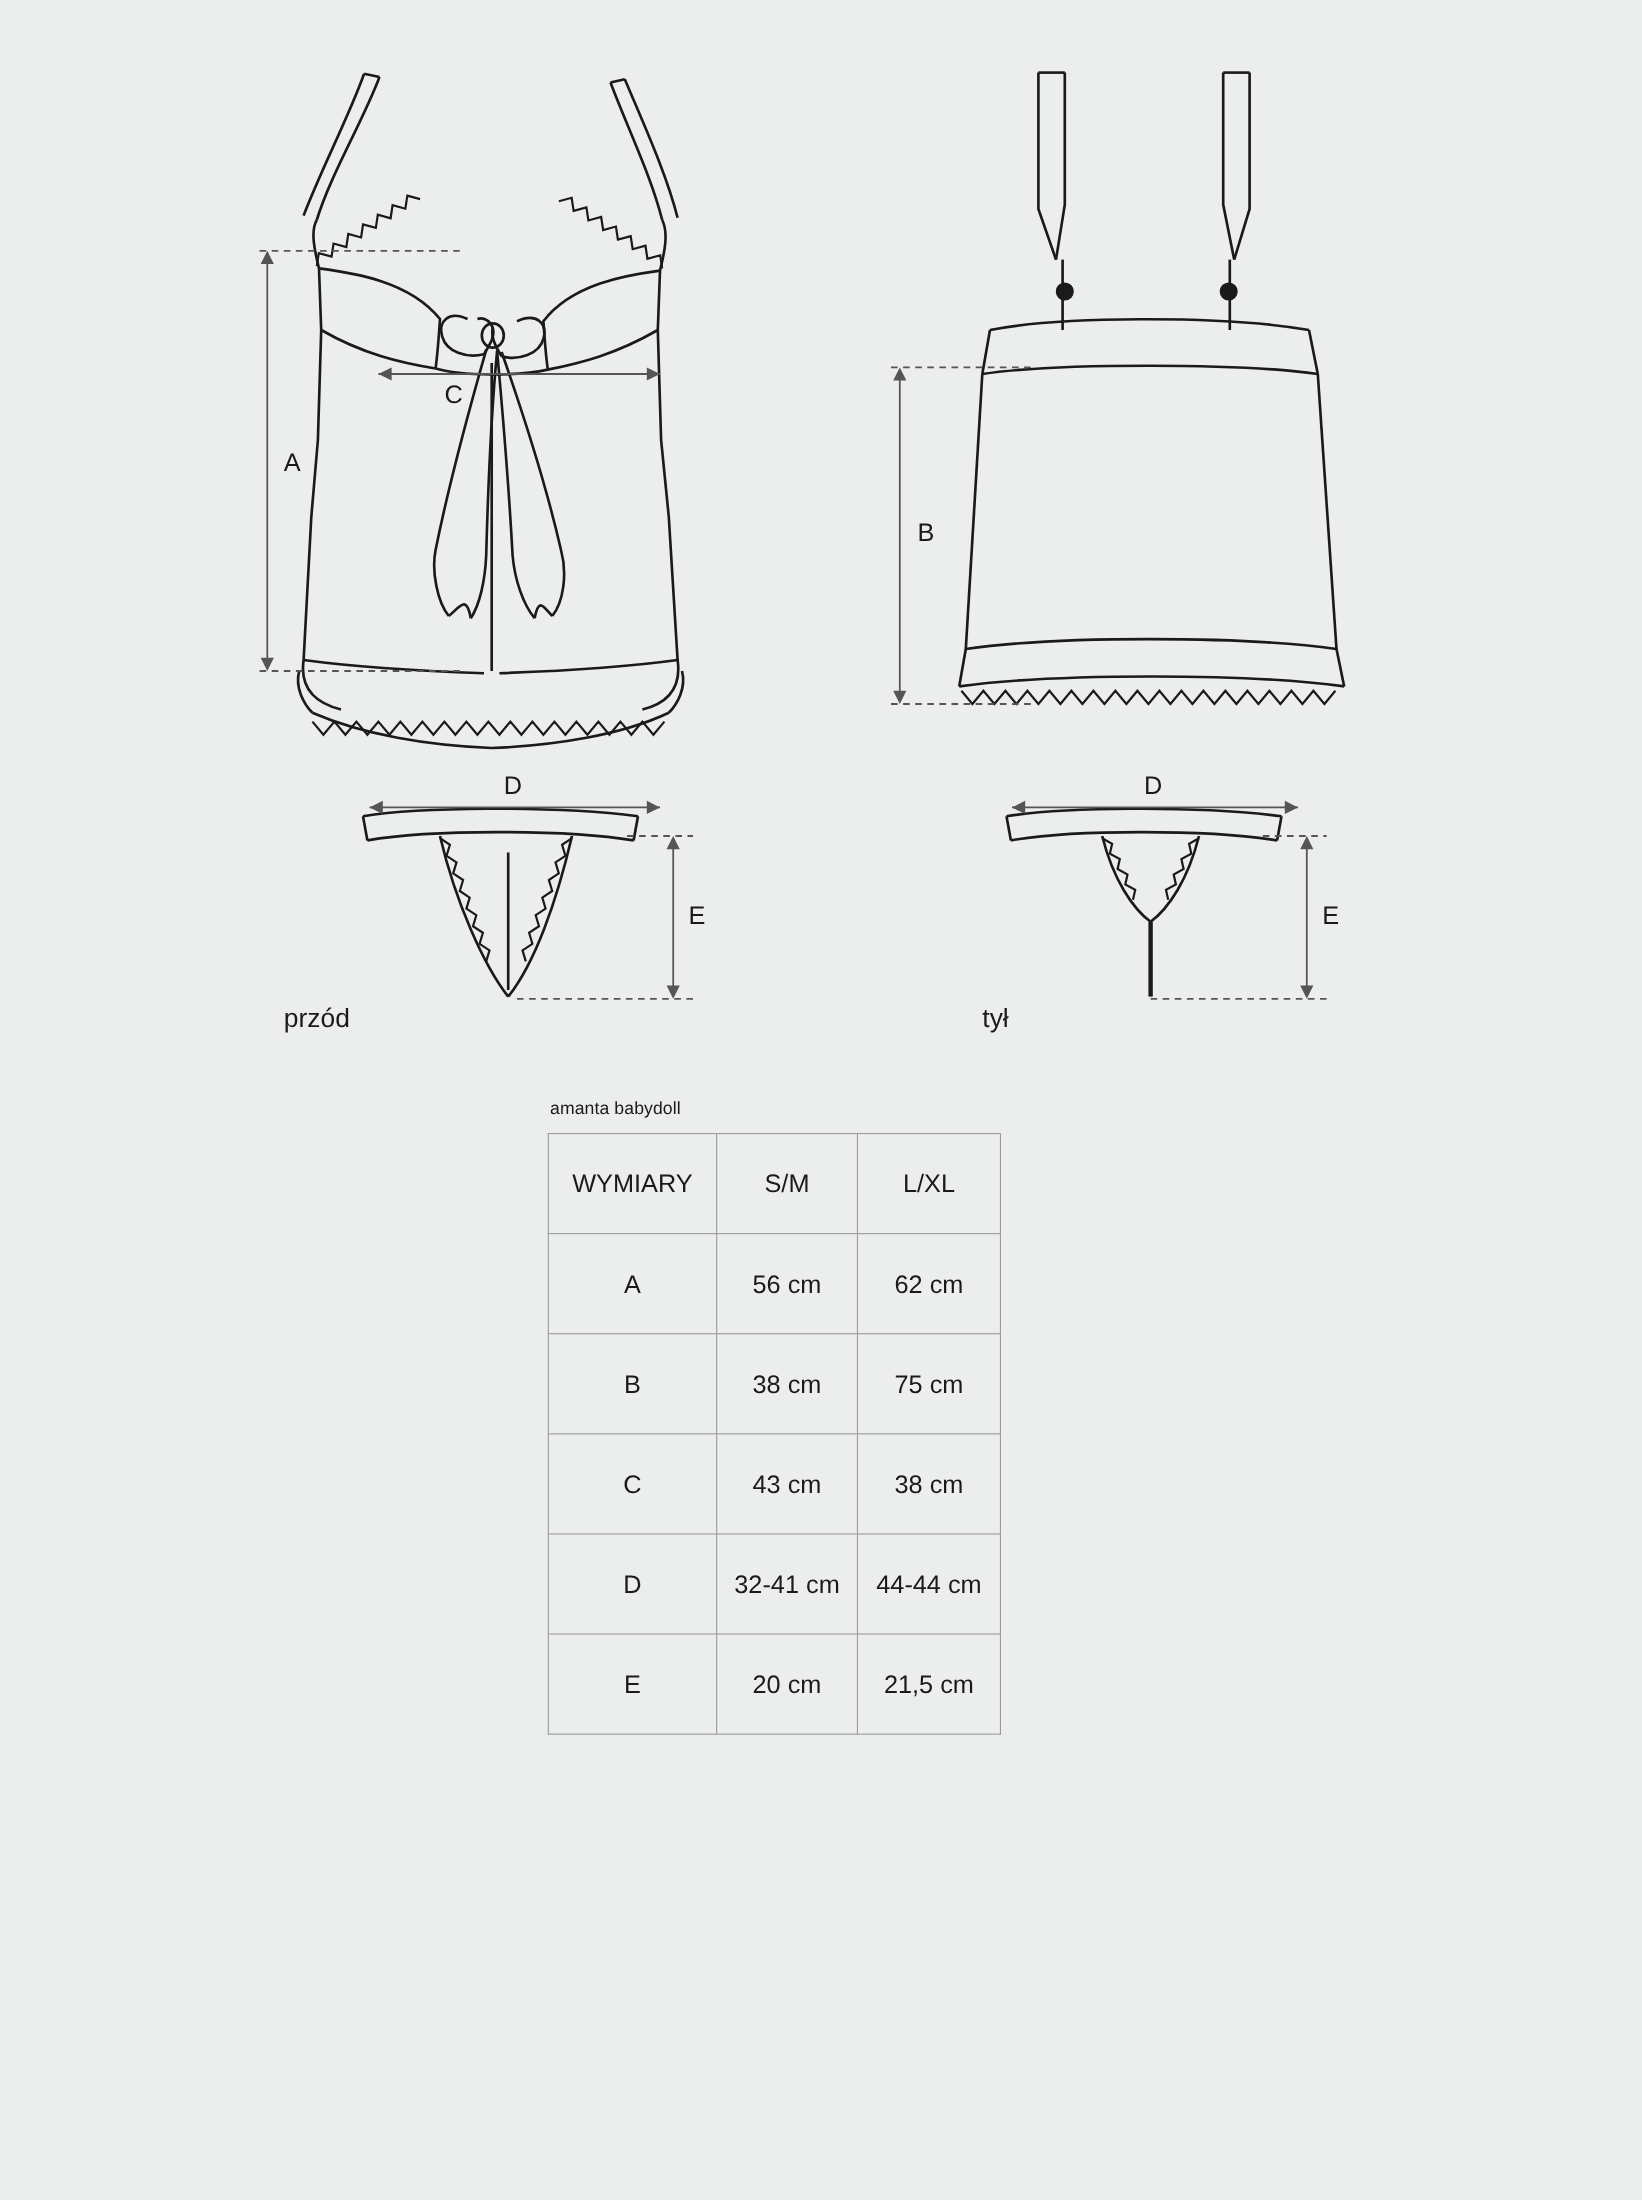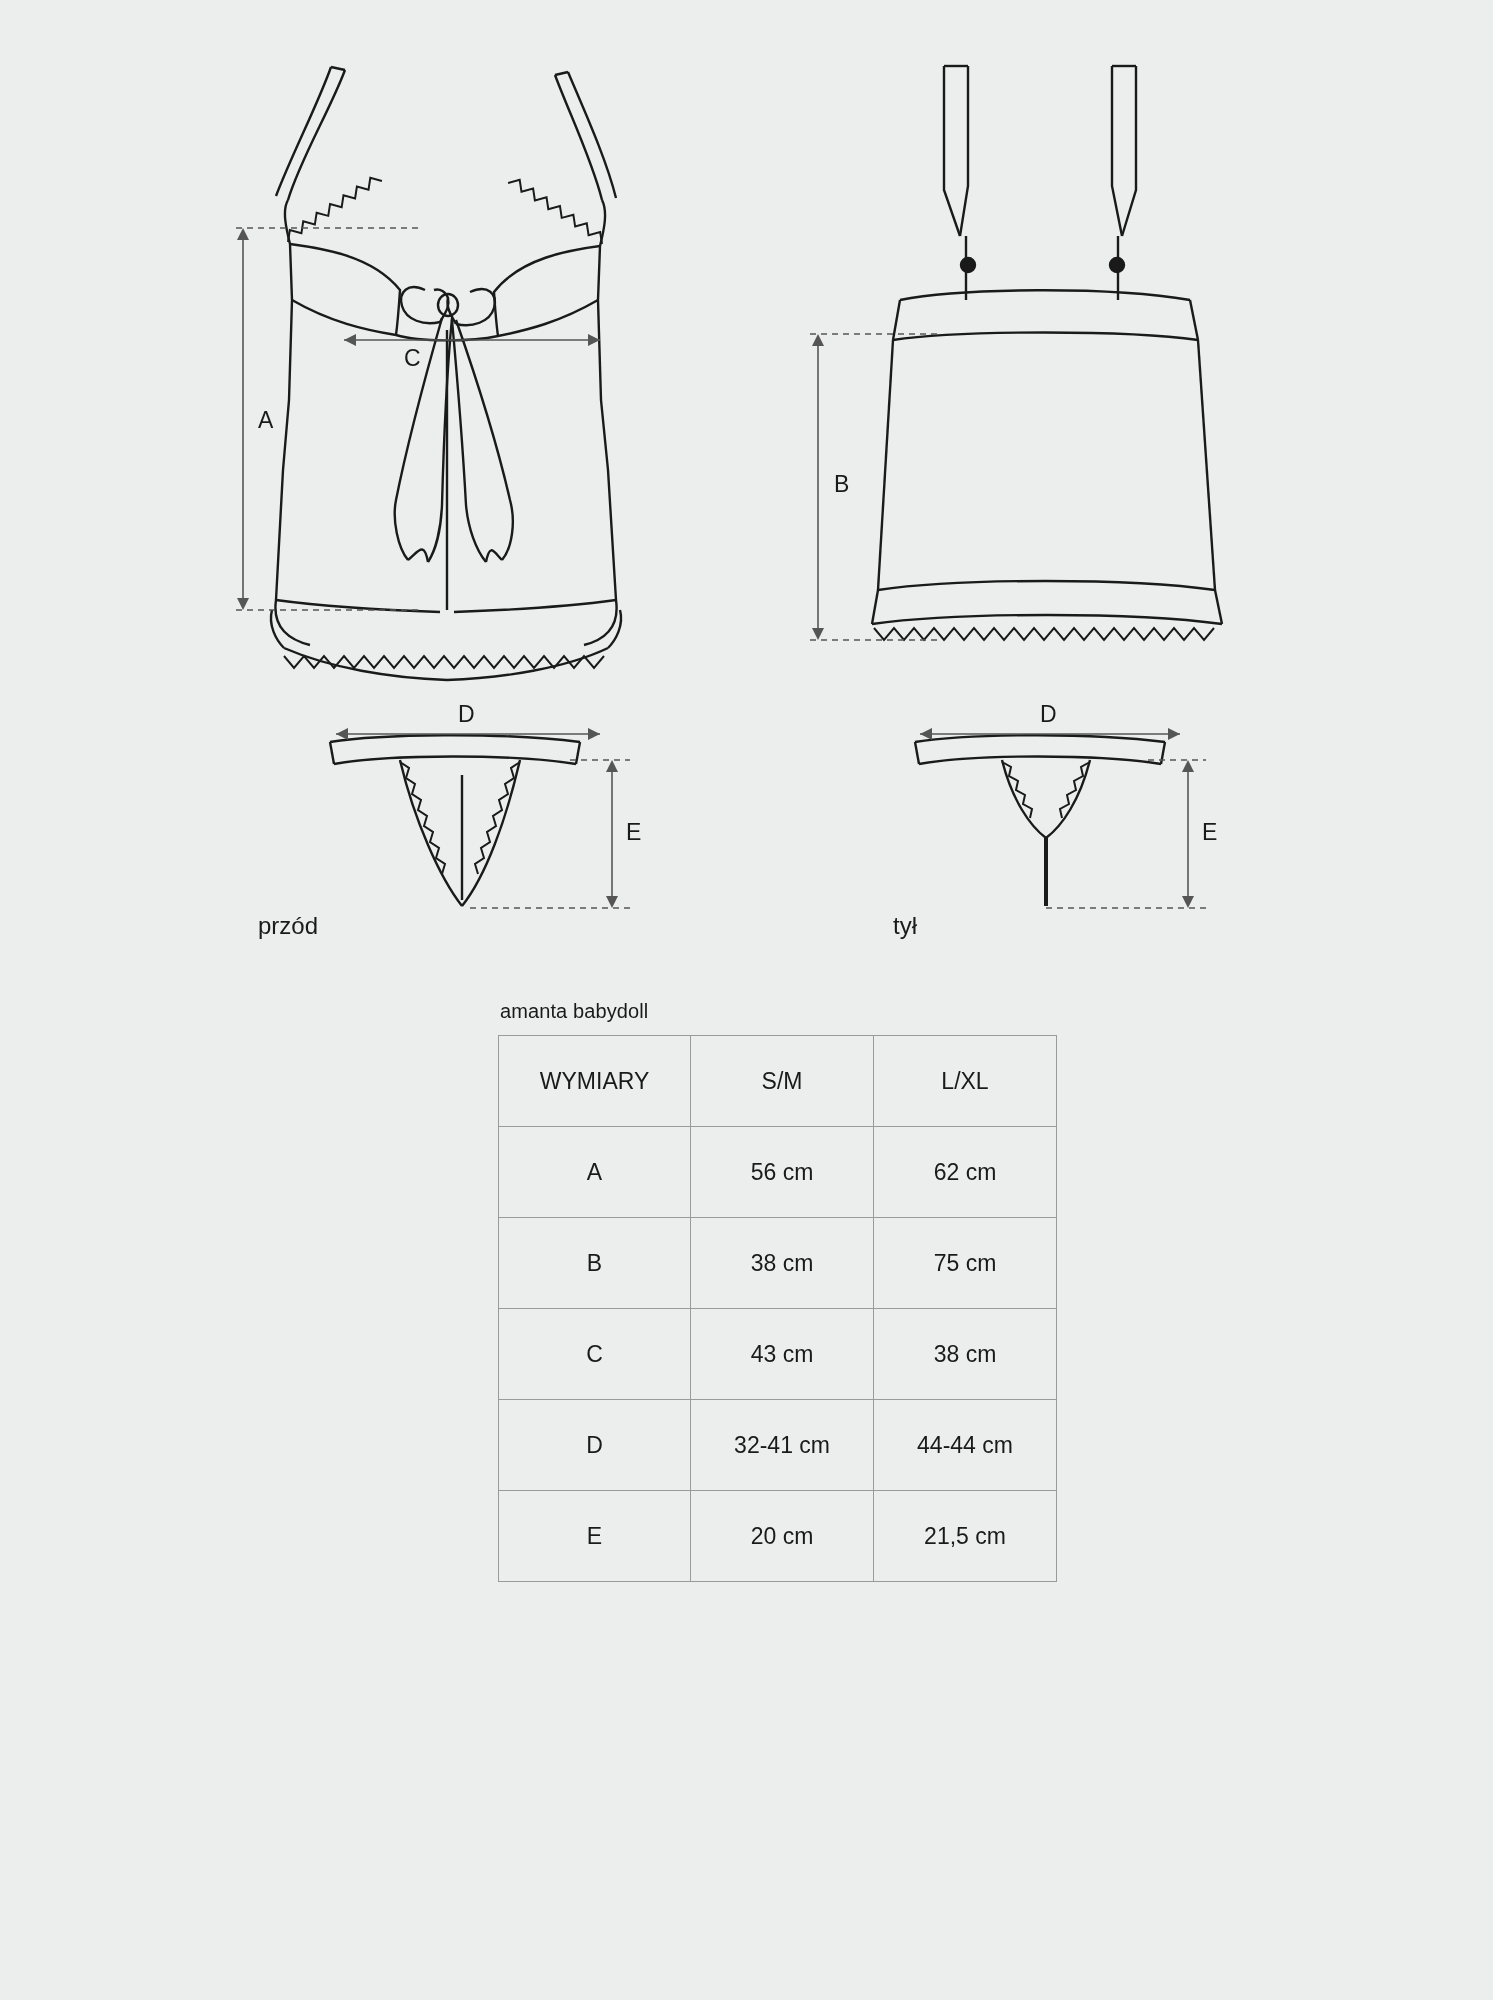--- a/index.html
+++ b/index.html
@@ -40,28 +40,28 @@
     fill: #1a1a1a;
   }
   
   #table-block {
     position: absolute;
     left: 498px;
     top: 1000px;
     width: 500px;
   }
   #product-title {
-    font-size: 20px;
+    font-size: 16px;
     color: #1a1a1a;
     margin: 0 0 12px 2px;
     letter-spacing: 0.1px;
   }
   table.size-table {
     border-collapse: collapse;
-    width: 559px;
+    width: 412px;
     background: transparent;
   }
   table.size-table td, table.size-table th {
     border: 1px solid #9a9a9a;
     text-align: center;
     font-weight: normal;
     font-size: 23px;
     color: #1a1a1a;
     height: 90px;
     padding: 0;

